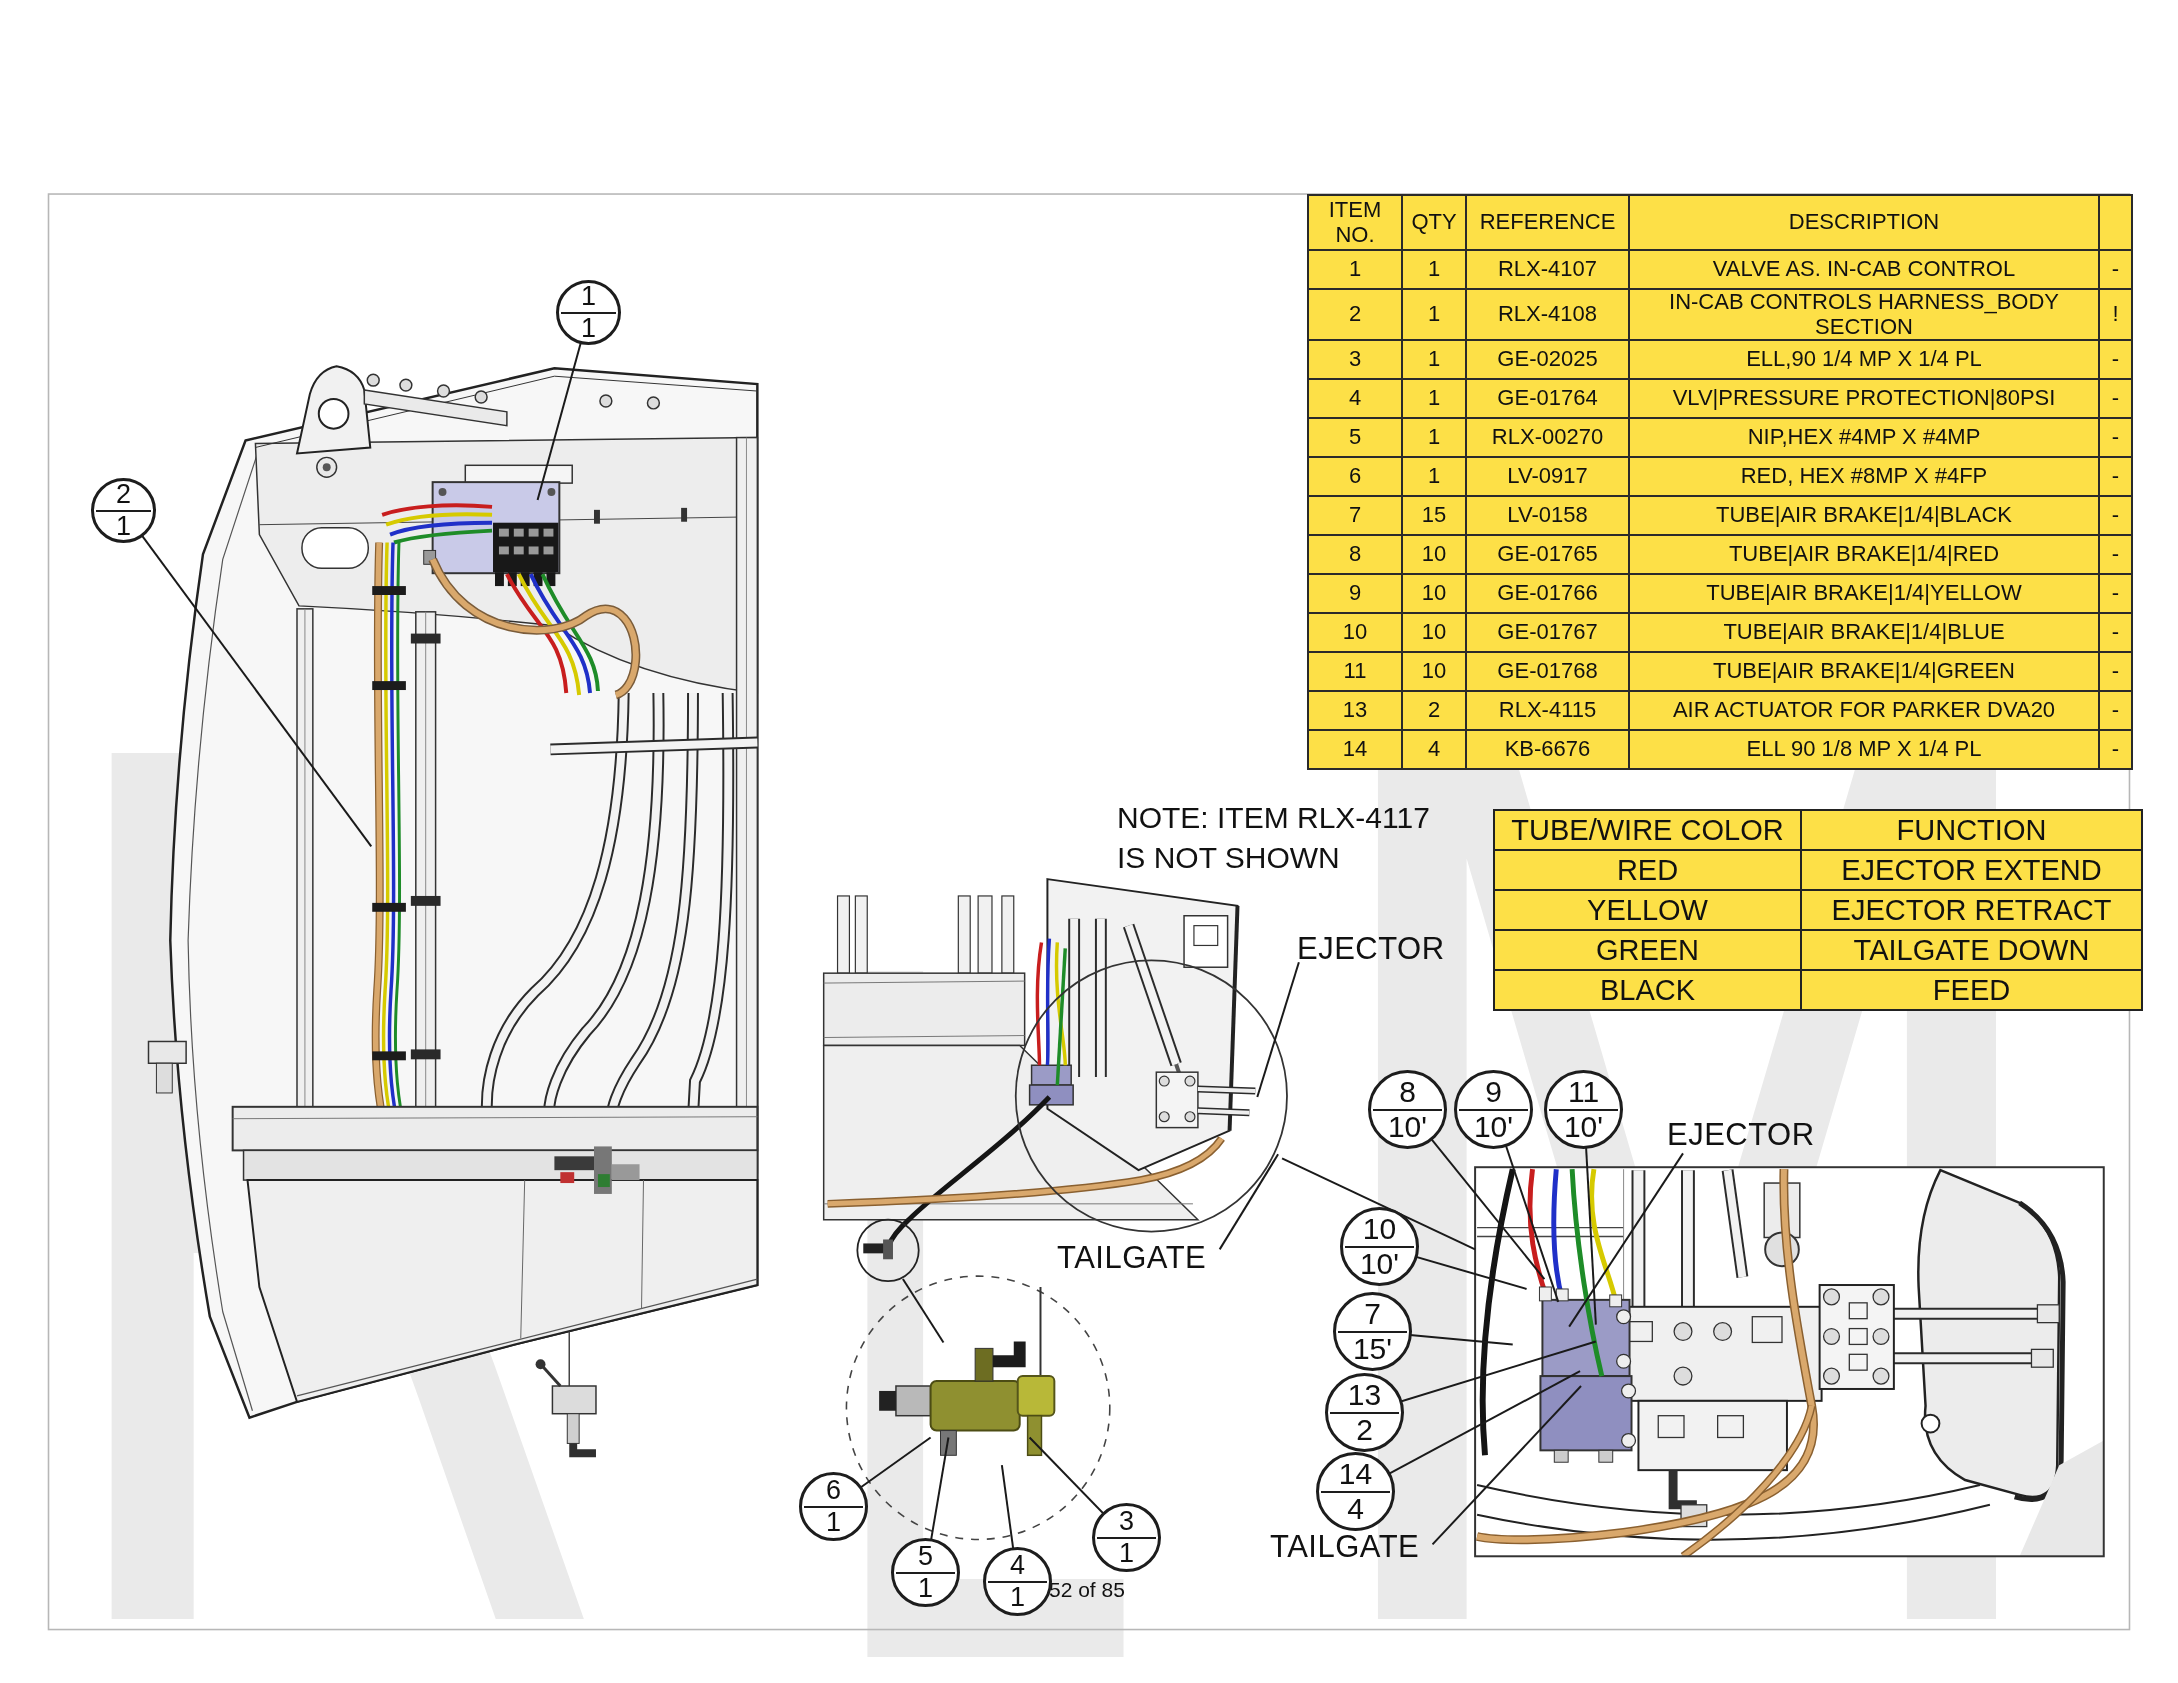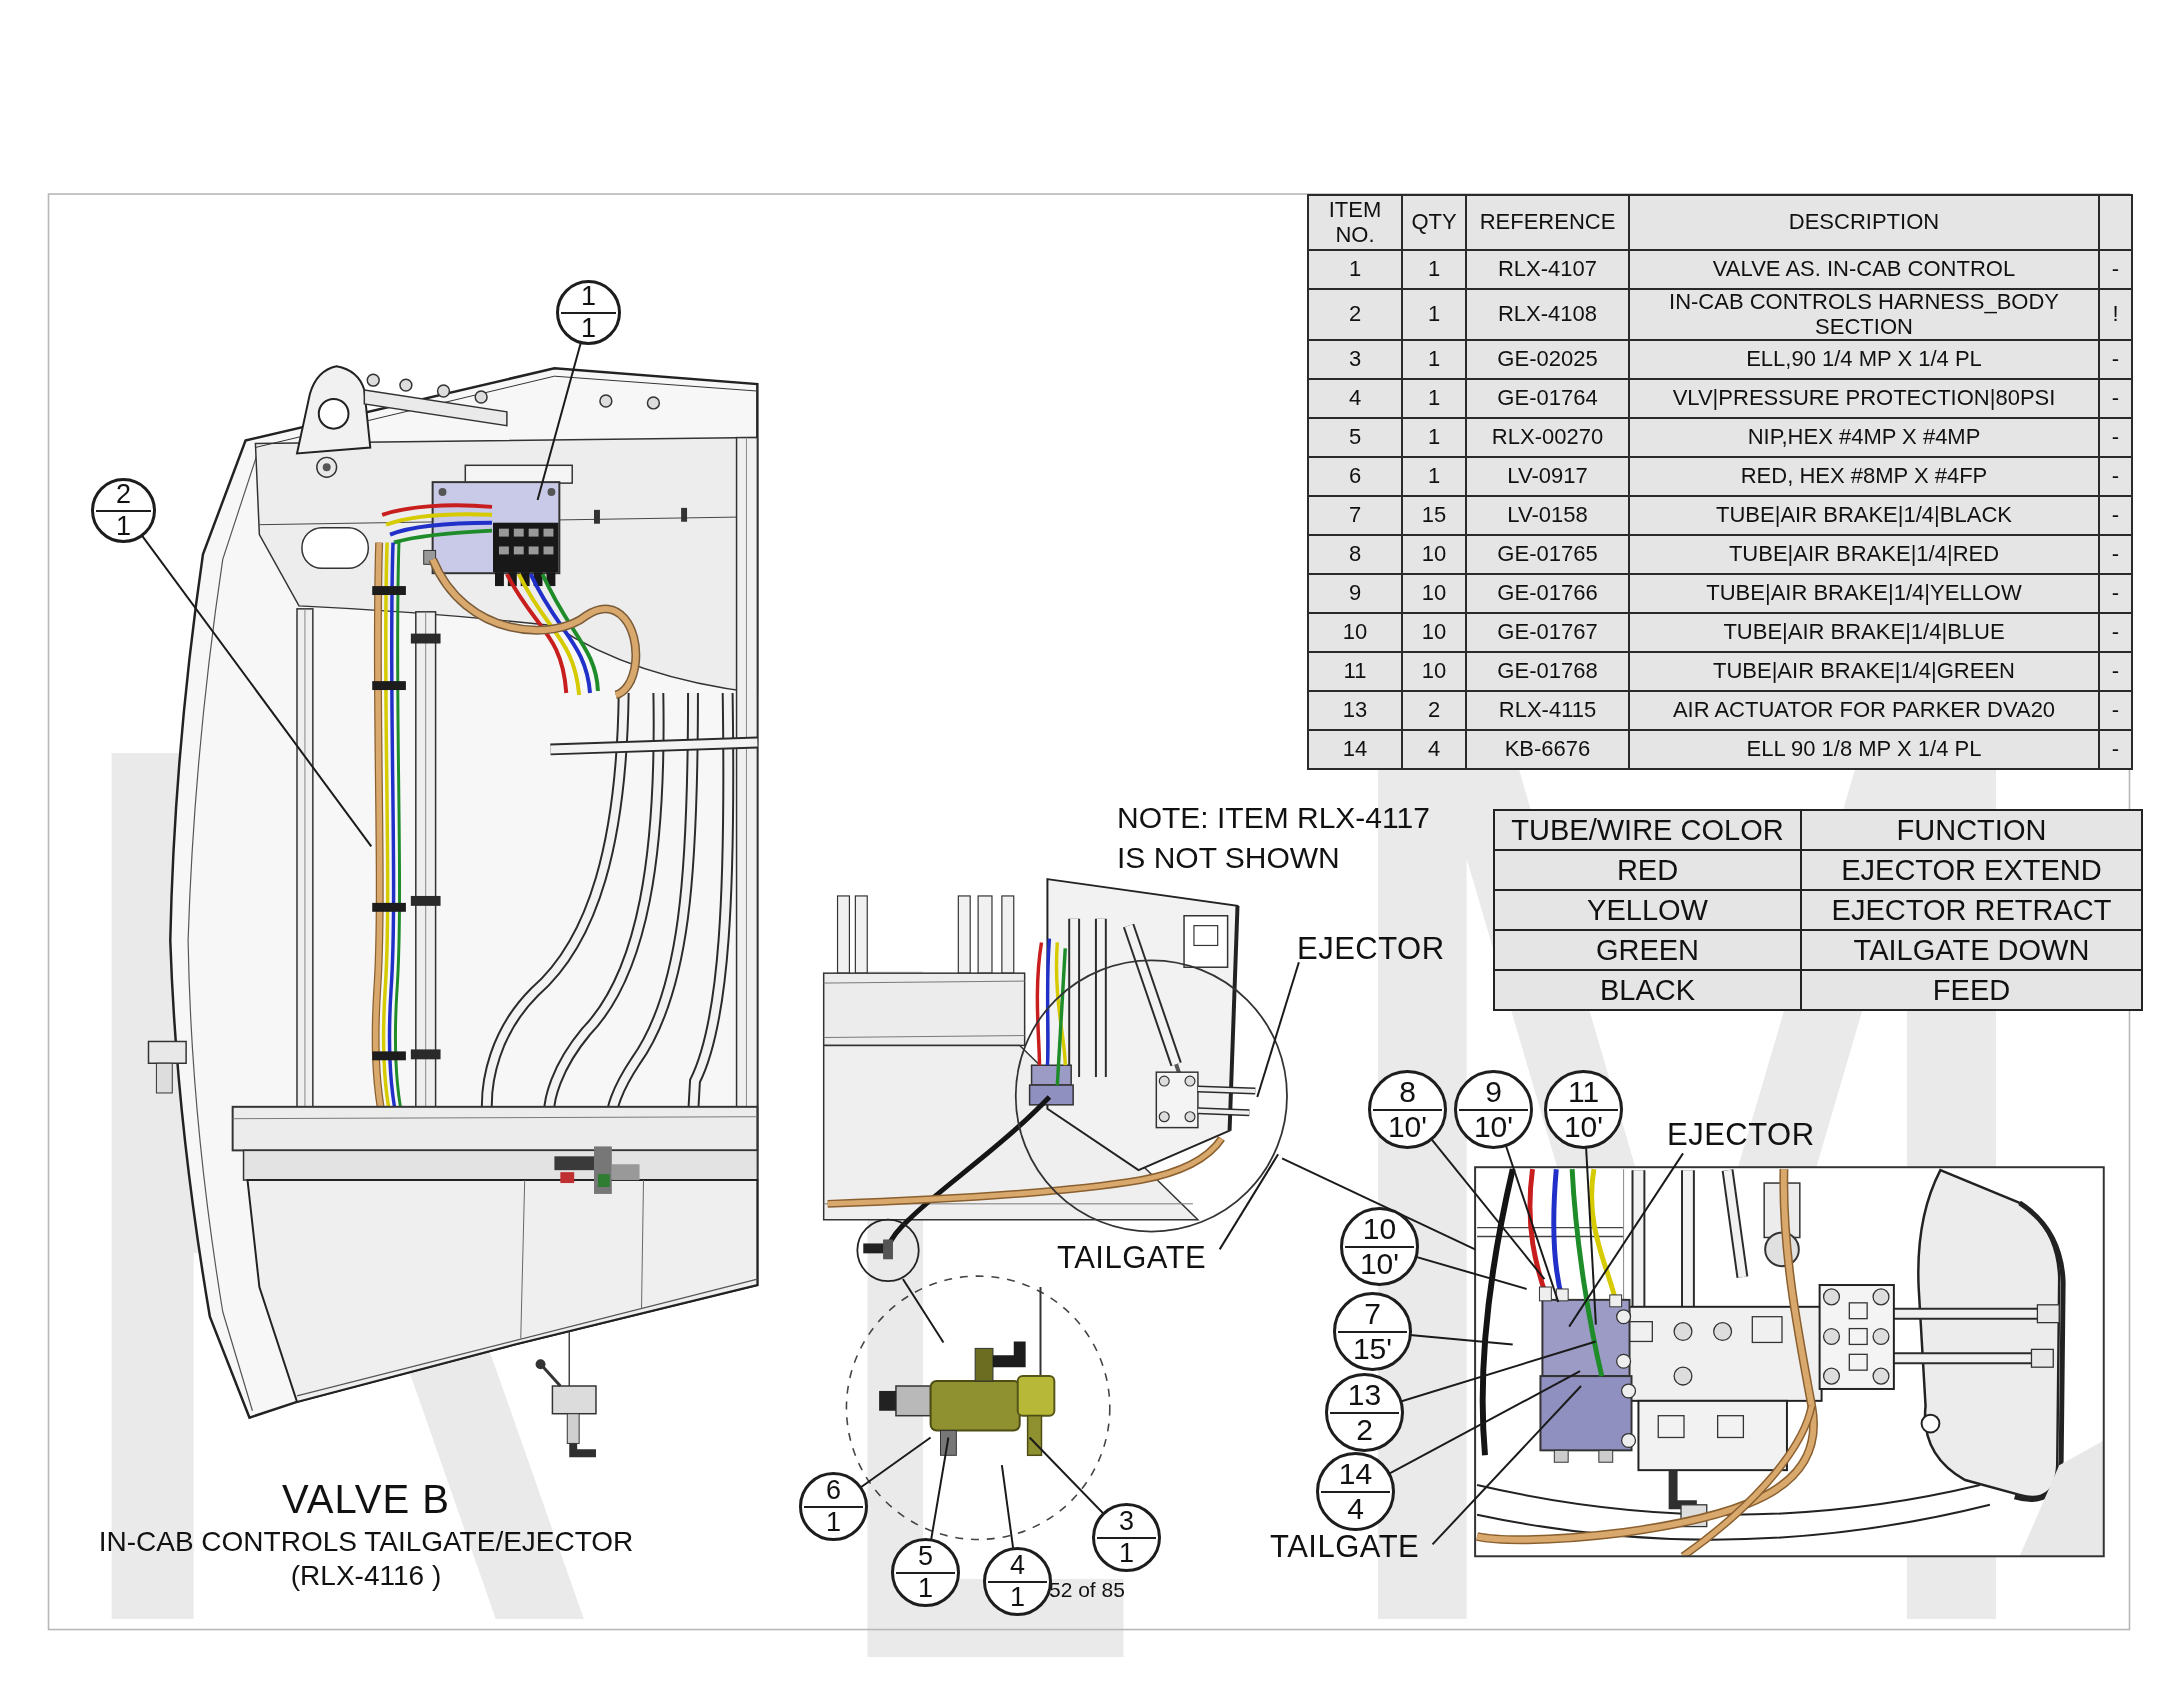--- a/index.html
+++ b/index.html
@@ -4,21 +4,21 @@
 <style>
   html,body{margin:0;padding:0;background:#fff;}
   #canvas{position:relative;width:2178px;height:1683px;background:#fff;overflow:hidden;
           font-family:"Liberation Sans",sans-serif;color:#111;}
   
   .wm{position:absolute;z-index:0;color:#eaeaea;line-height:1;font-family:"DejaVu Sans",sans-serif;
       font-weight:400;transform-origin:left top;user-select:none;}
   
   #art{position:absolute;left:0;top:0;z-index:1;}
   
-  table{border-collapse:collapse;background:#e5e5e5;table-layout:fixed;}
+  table{border-collapse:collapse;background:#fde047;table-layout:fixed;}
   .parts-table{position:absolute;left:1307px;top:194px;width:825px;font-size:22px;z-index:2;}
   .parts-table th,.parts-table td{border:2px solid #2a2a2a;text-align:center;padding:0 3px;line-height:1.12;height:37px;overflow:hidden;}
   .parts-table th{font-weight:400;height:53px;}
   .color-table{position:absolute;left:1493px;top:809px;width:647px;font-size:29px;z-index:2;}
   .color-table th,.color-table td{border:2.5px solid #222;text-align:center;padding:0 0;height:38px;font-weight:400;}
   
   .note{position:absolute;left:1117px;top:798px;font-size:30px;line-height:40px;z-index:2;white-space:nowrap;}
   .lbl{position:absolute;font-size:31px;z-index:2;white-space:nowrap;letter-spacing:0.5px;}
   .title-block{position:absolute;left:74px;top:1477px;width:584px;text-align:center;z-index:2;}
   .title-block .t1{font-size:40px;letter-spacing:1px;}
@@ -505,25 +505,20 @@
           <td>FEED</td>
         </tr>
       </tbody>
   </table>
 
   <div class="lbl" style="left:1297px;top:931px;">EJECTOR</div>
   <div class="lbl" style="left:1057px;top:1240px;">TAILGATE</div>
   <div class="lbl" style="left:1667px;top:1117px;">EJECTOR</div>
   <div class="lbl" style="left:1270px;top:1529px;">TAILGATE</div>
 
-  <div class="title-block">
-    <div class="t1">VALVE B</div>
-    <div class="t2">IN-CAB CONTROLS TAILGATE/EJECTOR</div>
-    <div class="t3">(RLX-4116 )</div>
-  </div>
 
   <div class="pagenum">52 of 85</div>
 
   <div>
       <div class="balloon" style="left: 556px; top: 280px; width: 65px; height: 65px; font-size: 27px;">
         <span>1</span>
         <span class="bdiv"></span>
         <span>1</span>
       </div>
       <div class="balloon" style="left: 91px; top: 478px; width: 65px; height: 65px; font-size: 27px;">

